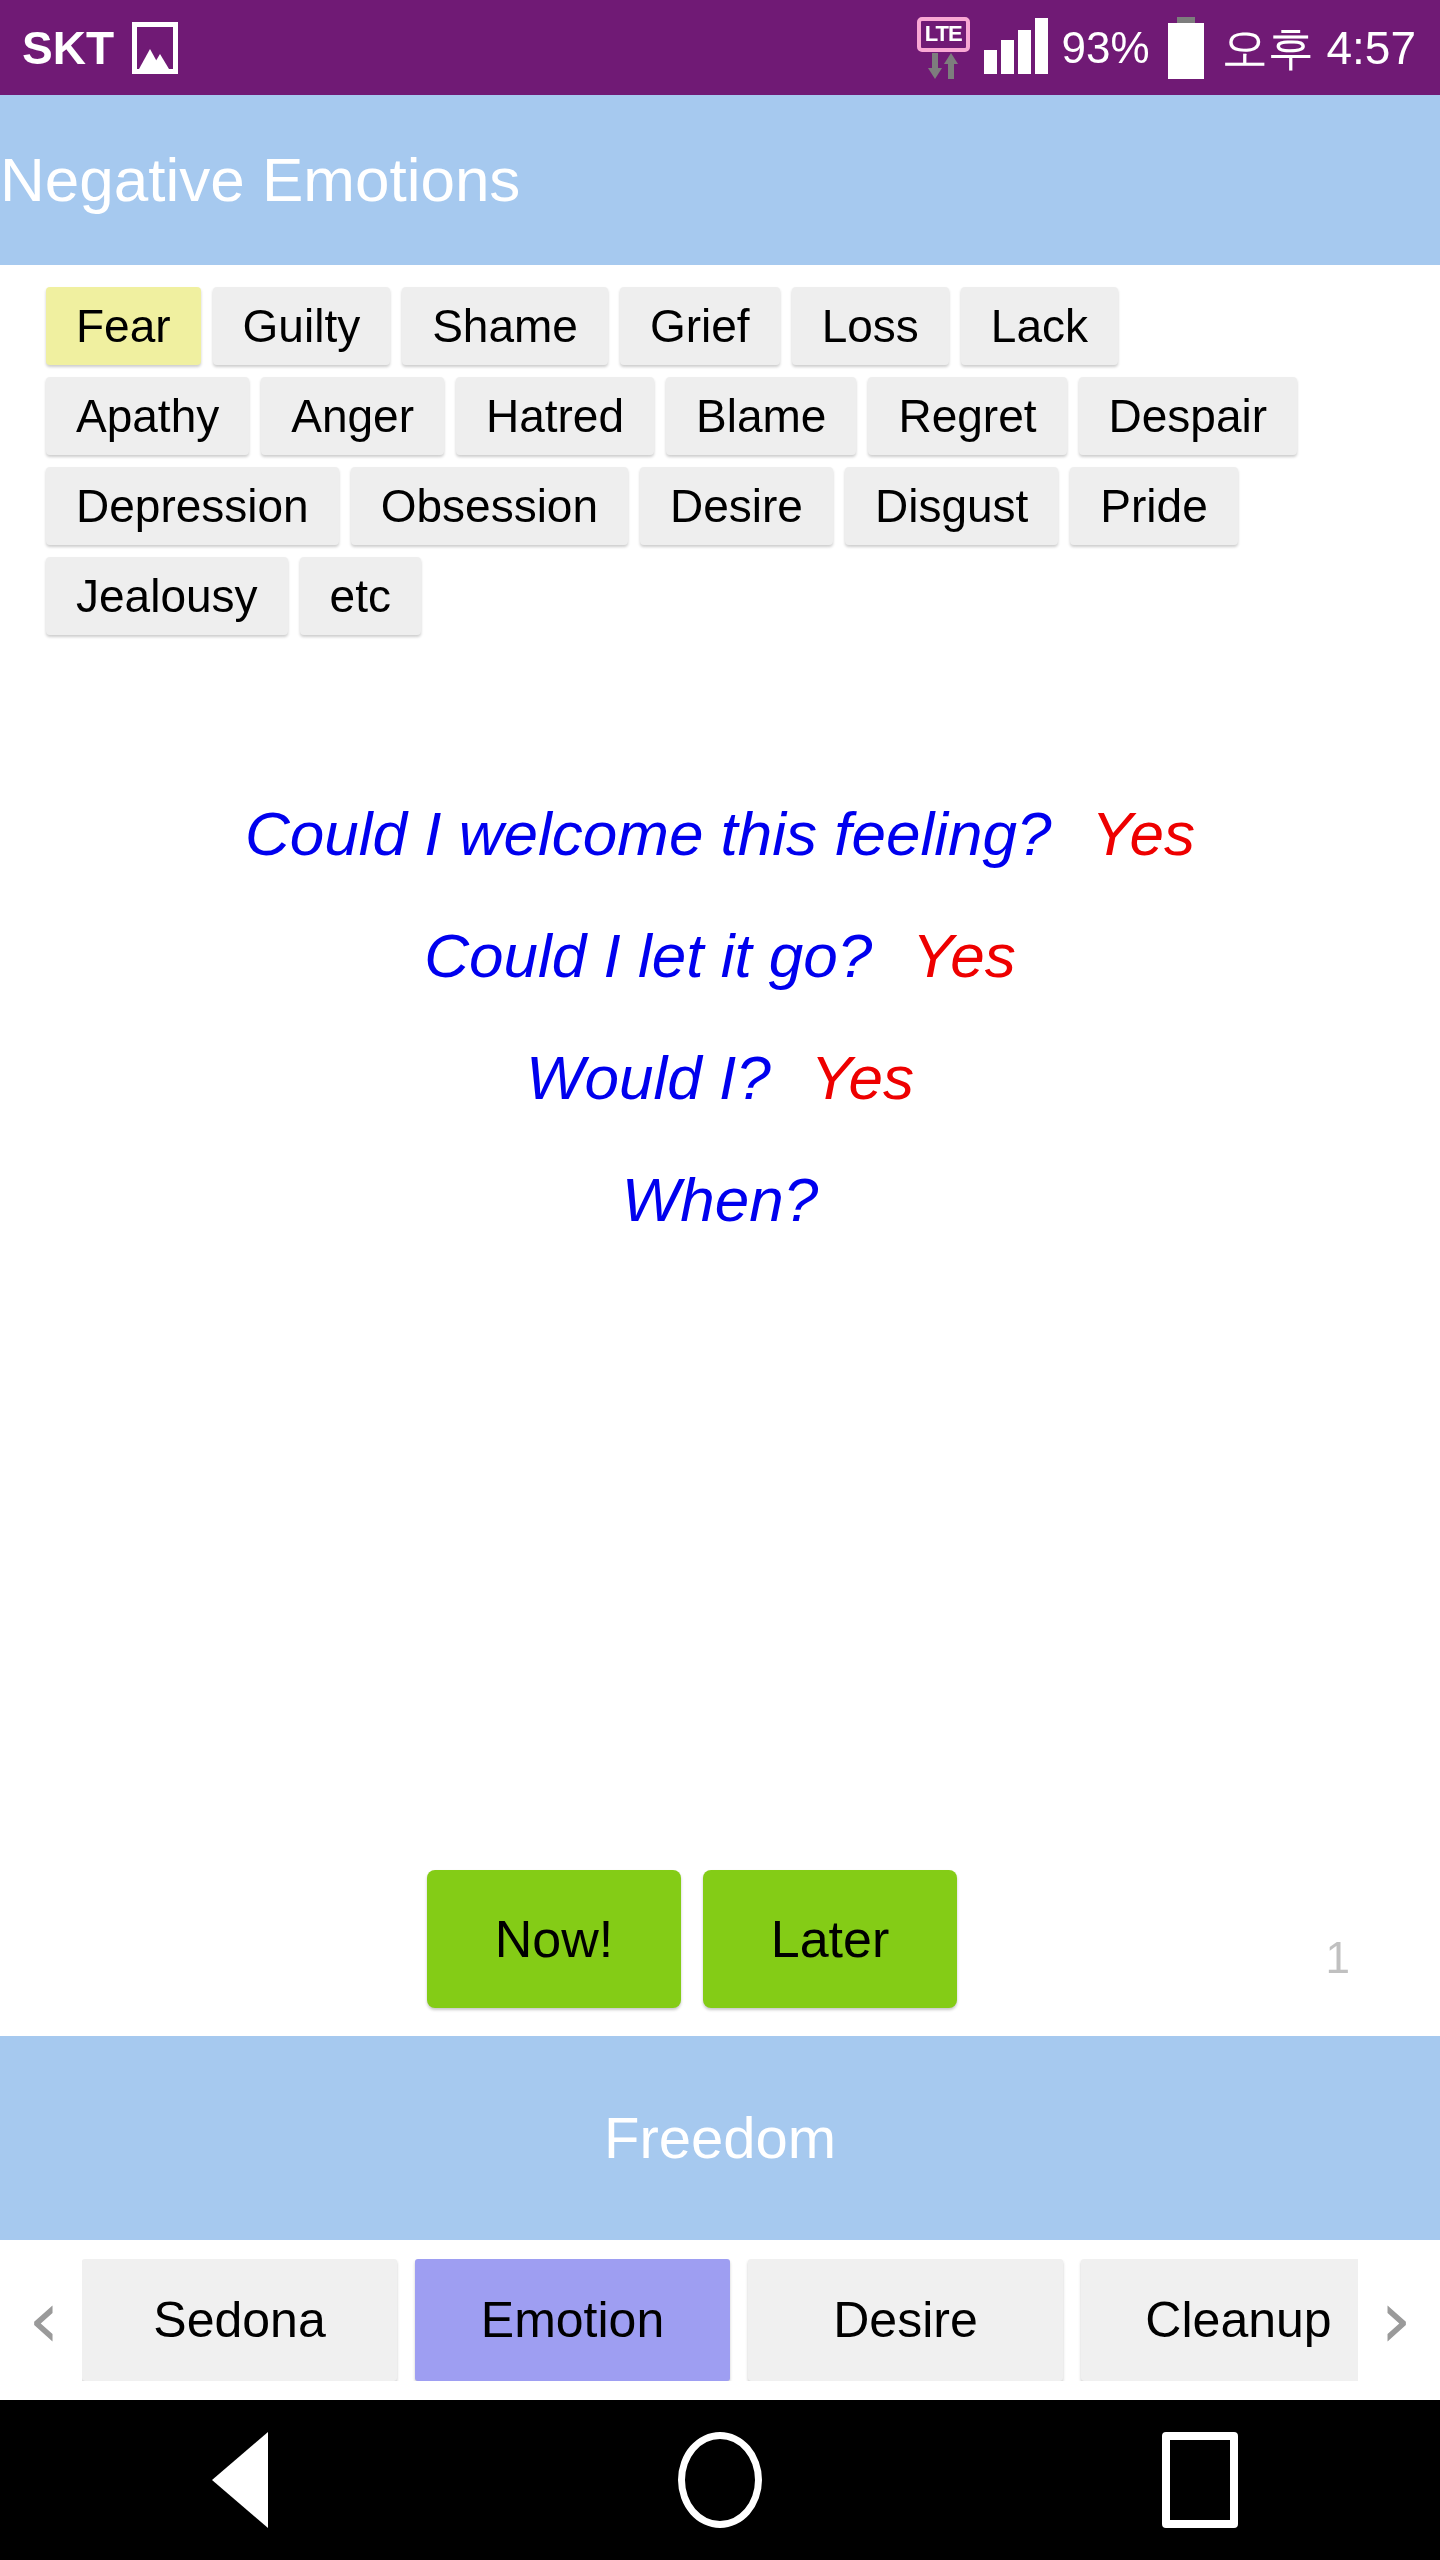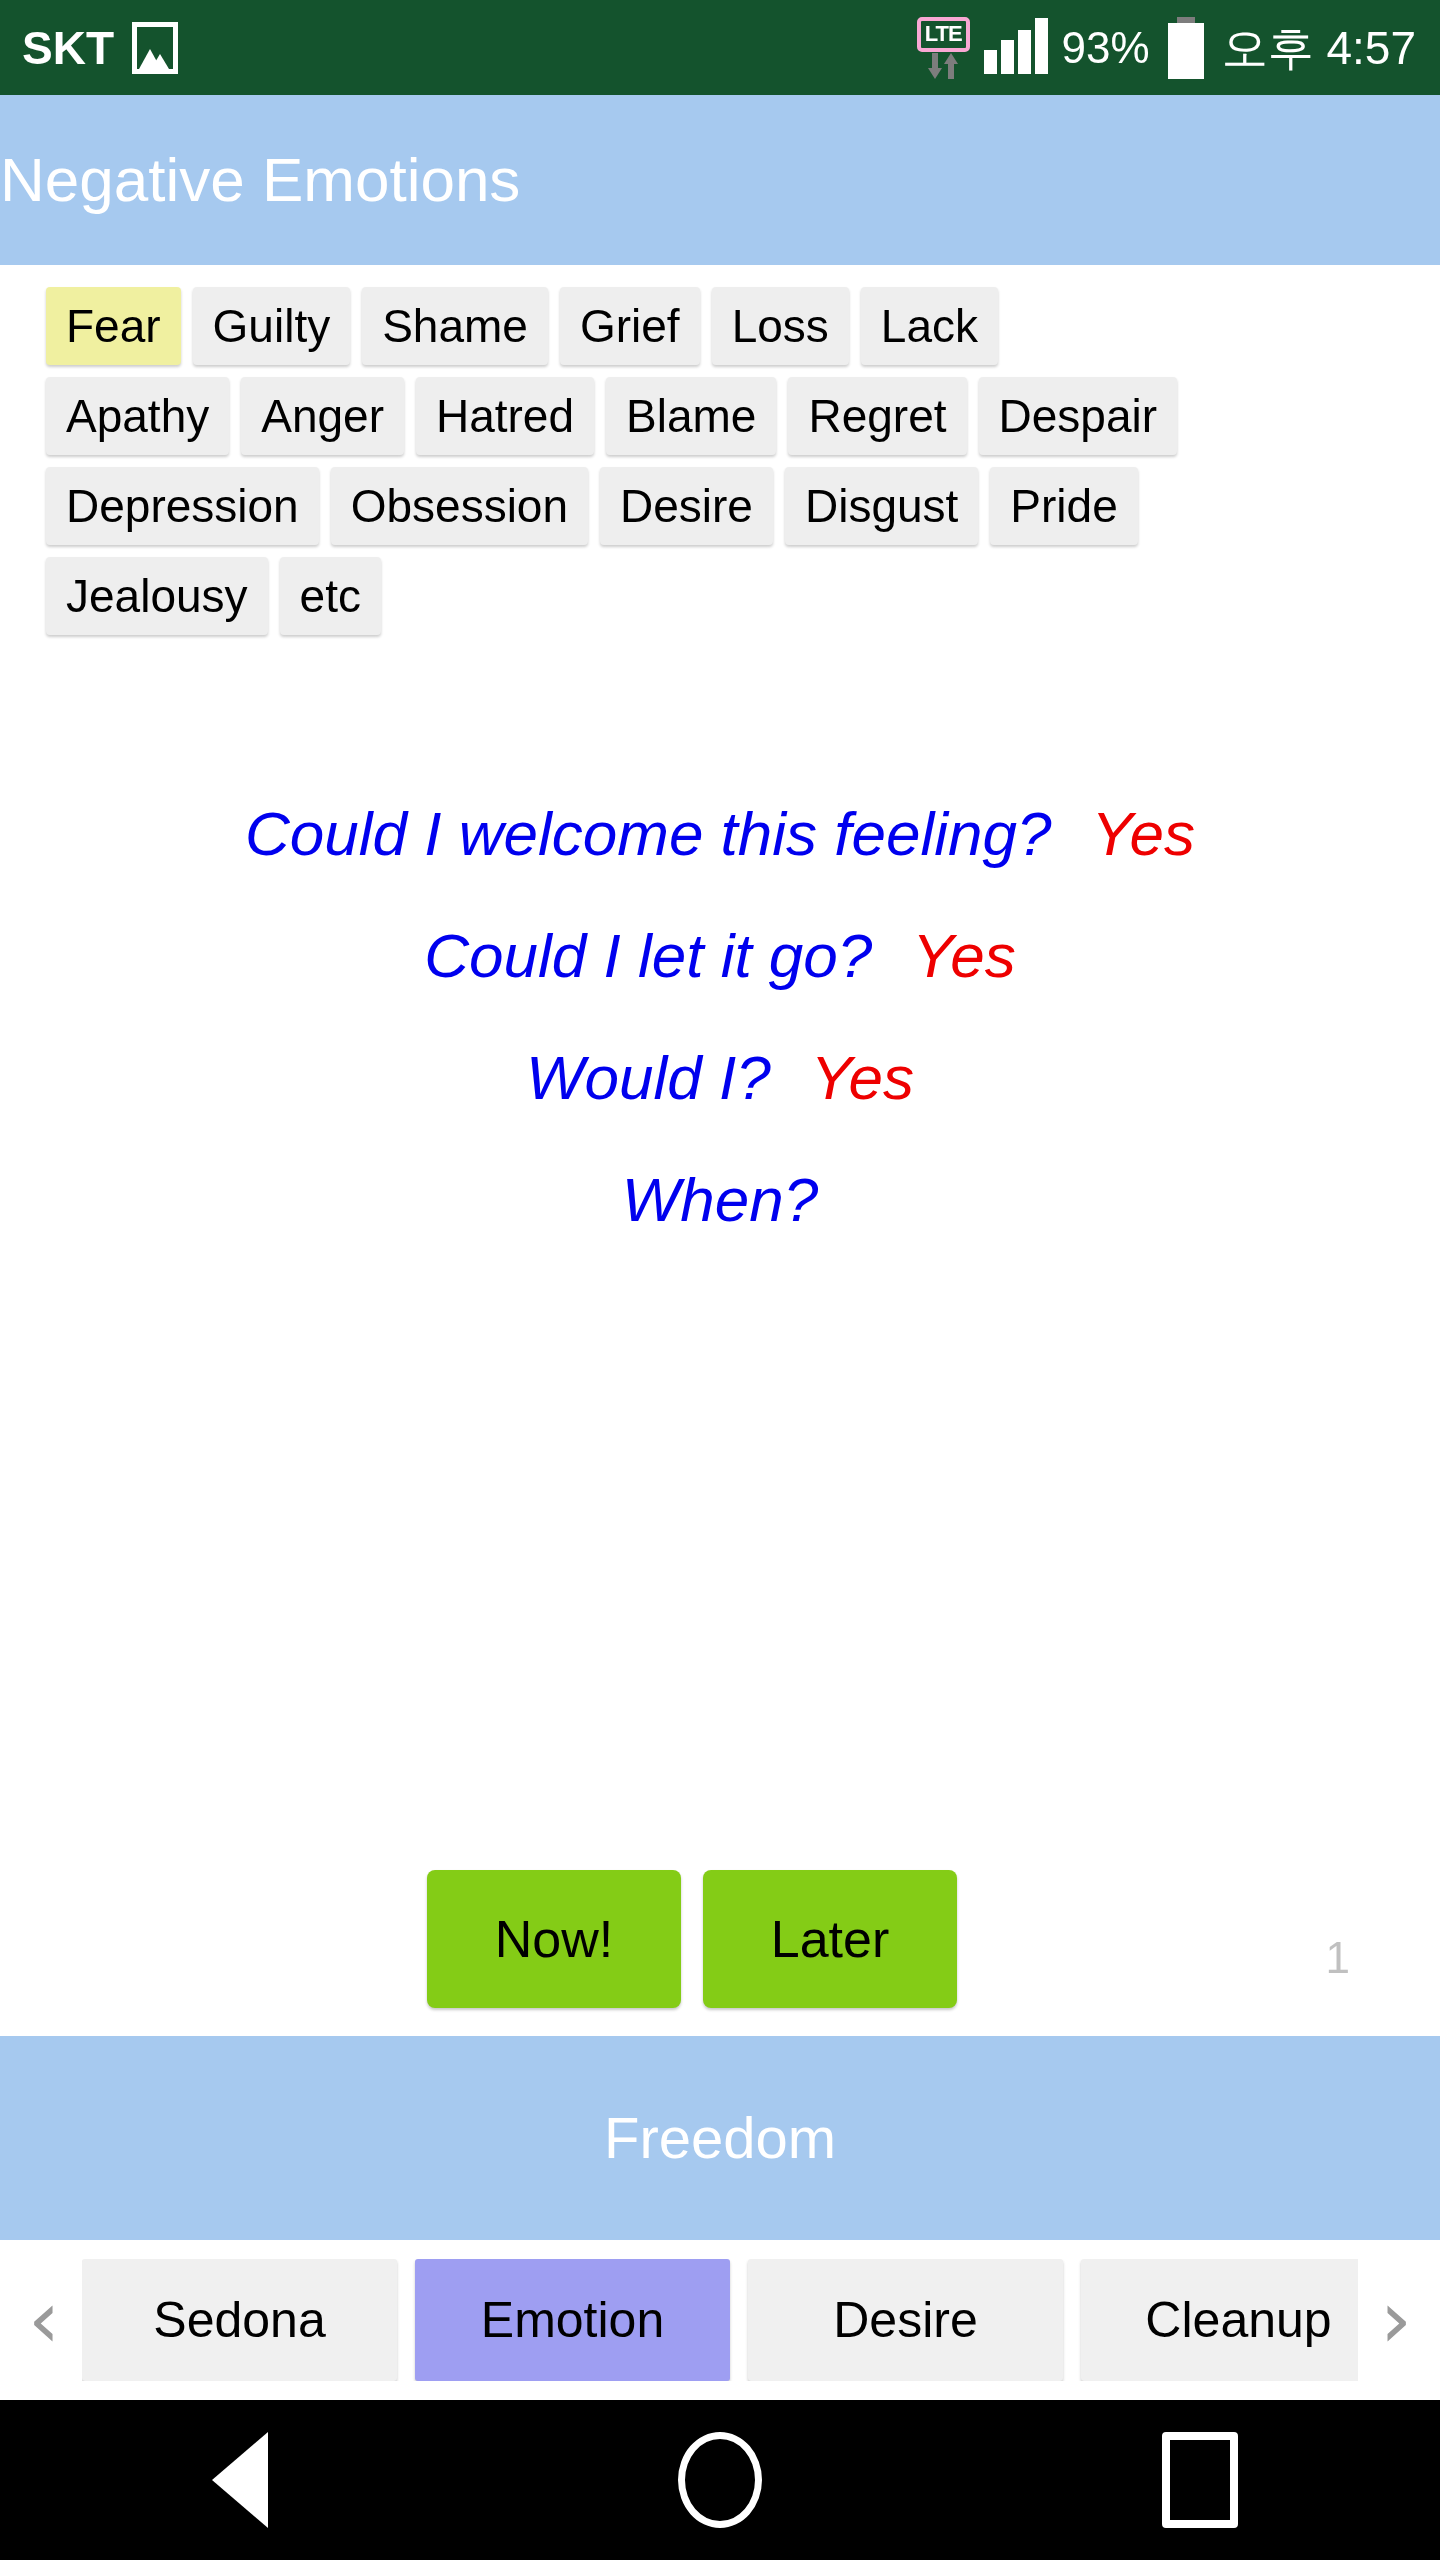--- a/index.html
+++ b/index.html
@@ -12,21 +12,21 @@
   #screen {
     position:relative;
     width:1440px; height:2560px;
     display:flex; flex-direction:column;
     background:#ffffff;
   }
 
   
   .statusbar {
     height:95px;
-    background:#14532d;
+    background:#701a75;
     display:flex; align-items:center;
     padding:0 24px 0 22px;
     flex:0 0 auto;
   }
   .sb-left { display:flex; align-items:center; gap:18px; }
   .carrier {
     color:#ffffff; font-size:46px; font-weight:bold;
     letter-spacing:0px; line-height:1;
   }
   .gallery-icon { width:46px; height:52px; position:relative; }
@@ -122,21 +122,21 @@
     display:flex; flex-direction:column; gap:12px;
     flex:0 0 auto;
   }
   .chip-row { display:flex; gap:12px; }
   .chip {
     background:#eeeeee;
     border-radius:4px;
     box-shadow:0 2px 3px rgba(0,0,0,0.20);
     height:78px;
     display:flex; align-items:center; justify-content:center;
-    padding:0 20px;
+    padding:0 30px;
     font-size:46px;
     color:#000000;
     white-space:nowrap;
     cursor:pointer;
   }
   .chip.selected { background:#f0f0a0; }
 
   
   .questions {
     margin-top:168px;

